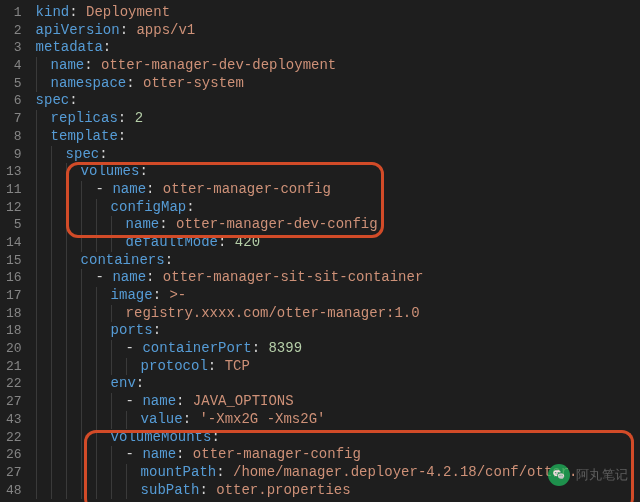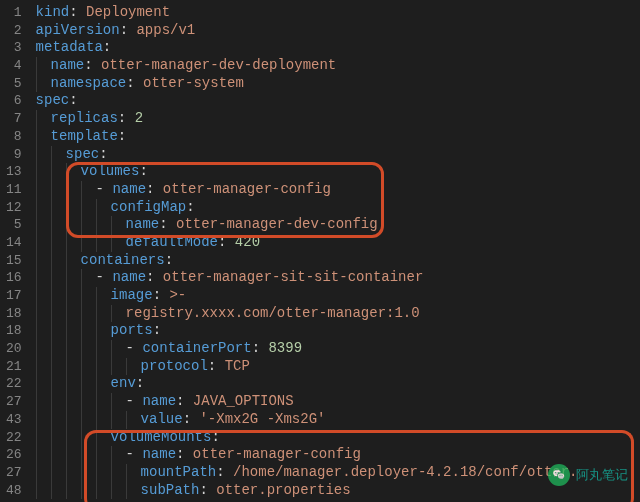--- a/index.html
+++ b/index.html
@@ -73,21 +73,21 @@
     height: 80px;
     pointer-events: none;
   }
   .watermark {
     position: absolute;
     right: 12px;
     bottom: 16px;
     display: flex;
     align-items: center;
     gap: 6px;
-    color: #14b8a6;
+    color: #737373;
     font-family: sans-serif;
     font-size: 13px;
     opacity: 0.75;
     pointer-events: none;
   }
   .wm-icon {
     width: 22px;
     height: 22px;
     border-radius: 50%;
     background: #1fb65c;

